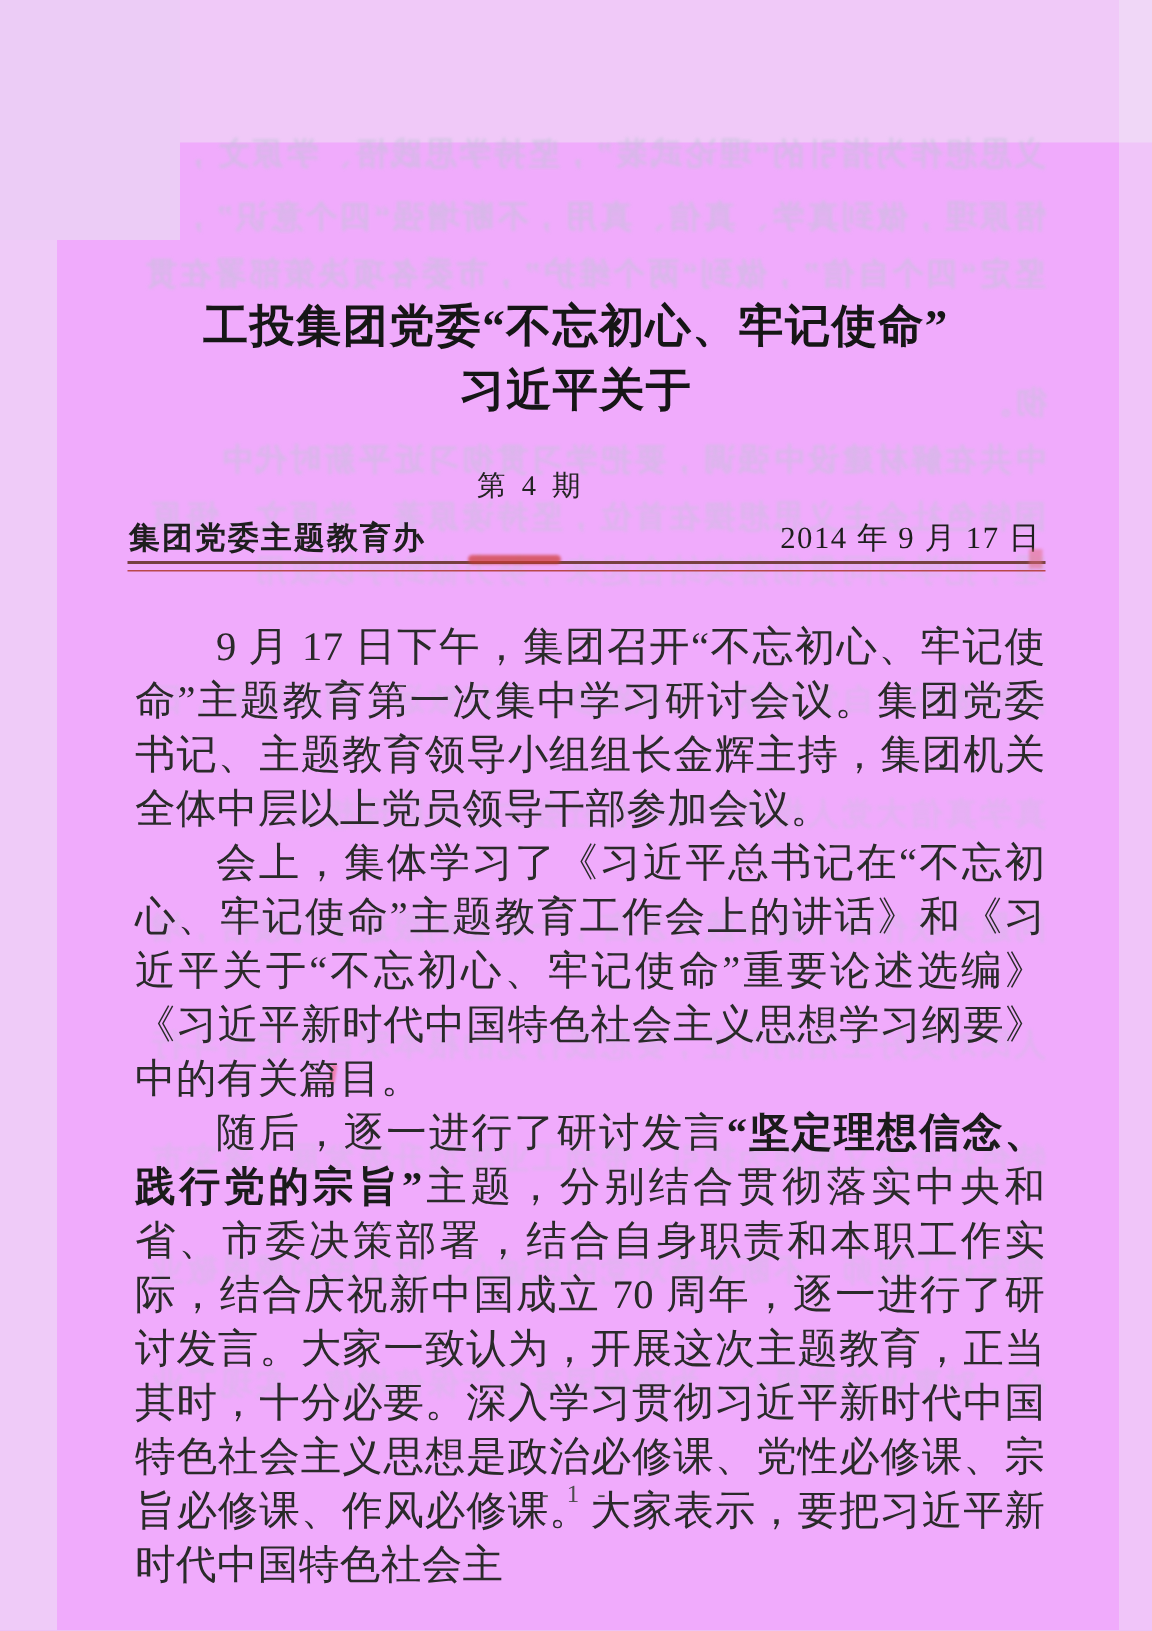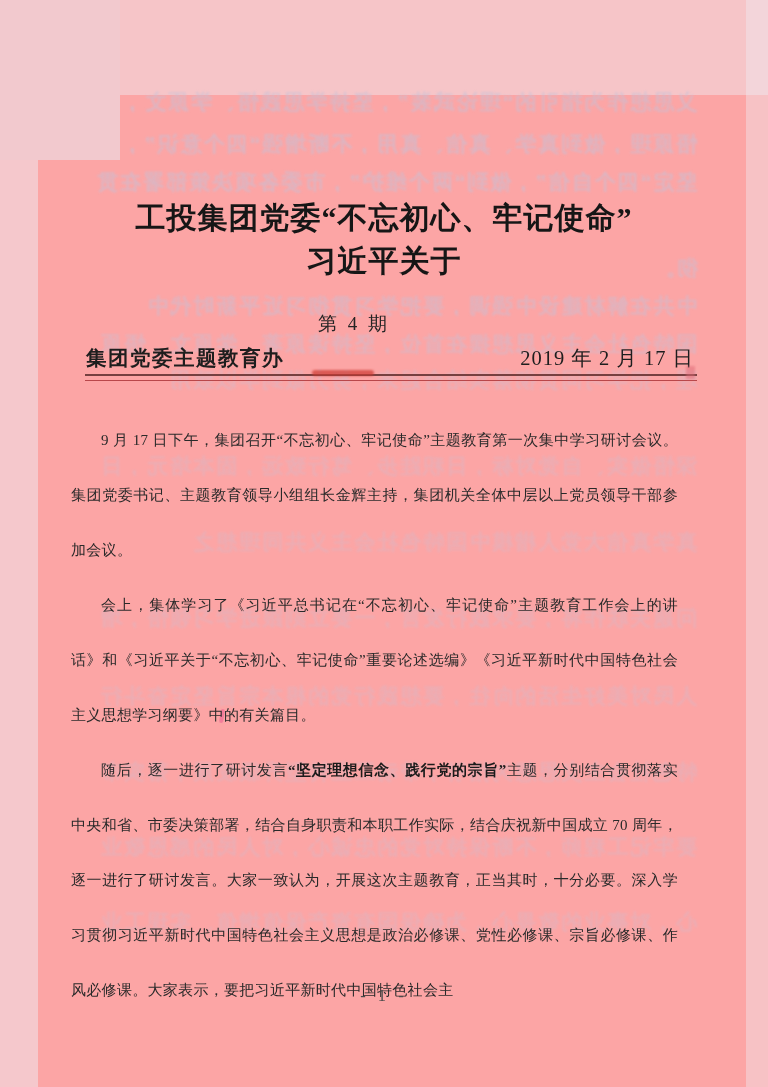--- a/index.html
+++ b/index.html
@@ -4,21 +4,21 @@
 <style>
   html,body{margin:0;padding:0;}
   body{
     font-family:"Liberation Serif","DejaVu Serif",serif;
     background:#e8e7ee;
   }
   #page{
     position:relative;
     width:768px;height:1087px;
     margin:0 auto;
-    background:#fca5a5;
+    background:#f0abfc;
     overflow:hidden;
   }
   
   .shade{position:absolute;pointer-events:none;}
   .shade-tl{left:0;top:0;width:120px;height:160px;background:#e9e8f0;opacity:.55;}
   .shade-top{left:120px;top:0;width:648px;height:95px;background:#efeef5;opacity:.45;}
   .shade-left{left:0;top:160px;width:38px;height:927px;background:#edecf3;opacity:.5;}
   .shade-right{right:0;top:0;width:22px;height:1087px;background:#efeef5;opacity:.4;}
 
   
@@ -56,22 +56,22 @@
   .red-rule{
     position:absolute;left:85px;top:374px;width:612px;height:4px;
     border-top:2.5px solid #764040;
     border-bottom:1.5px solid #b9474a;
   }
   .smudge1{position:absolute;left:312px;top:370px;width:62px;height:6px;background:#cf3a32;opacity:.7;filter:blur(1px);border-radius:3px;}
   .smudge2{position:absolute;left:686px;top:366px;width:9px;height:13px;background:#e06a77;opacity:.5;filter:blur(1px);}
   .pink-tick{position:absolute;left:220px;top:709px;width:4px;height:14px;background:#ef6f97;opacity:.75;filter:blur(.6px);transform:rotate(9deg);border-radius:2px;}
 
   .body-text{
-    position:absolute;left:71px;top:413px;width:607px;
-    font-size:15px;line-height:55px;color:#2a2a2a;
+    position:absolute;left:90px;top:413px;width:607px;
+    font-size:27px;line-height:36px;color:#2a2a2a;
     text-align:justify;letter-spacing:.3px;
   }
   .body-text p{margin:0;text-indent:2em;}
   .body-text .bold{font-weight:700;color:#1b1b1b;}
 
   .page-number{
     position:absolute;left:0;top:986px;width:768px;
     text-align:center;font-size:16.5px;color:#4c4c4c;letter-spacing:4px;
   }
 </style>
@@ -104,21 +104,21 @@
 
   <div class="doc-title">
     <div>工投集团党委“不忘初心、牢记使命”</div>
     <div>习近平关于</div>
   </div>
 
   <div class="issue-label">第 4 期</div>
 
   <div class="issuer-row">
     <span class="issuer">集团党委主题教育办</span>
-    <span class="date">2019 年 2 月 17 日</span>
+    <span class="date">2014 年 9 月 17 日</span>
   </div>
 
   <div class="red-rule"></div>
   <div class="smudge1"></div>
   <div class="smudge2"></div>
   <div class="pink-tick"></div>
 
   <div class="body-text">
     <p>9 月 17 日下午，集团召开“不忘初心、牢记使命”主题教育第一次集中学习研讨会议。集团党委书记、主题教育领导小组组长金辉主持，集团机关全体中层以上党员领导干部参加会议。</p>
     <p>会上，集体学习了《习近平总书记在“不忘初心、牢记使命”主题教育工作会上的讲话》和《习近平关于“不忘初心、牢记使命”重要论述选编》《习近平新时代中国特色社会主义思想学习纲要》中的有关篇目。</p>

